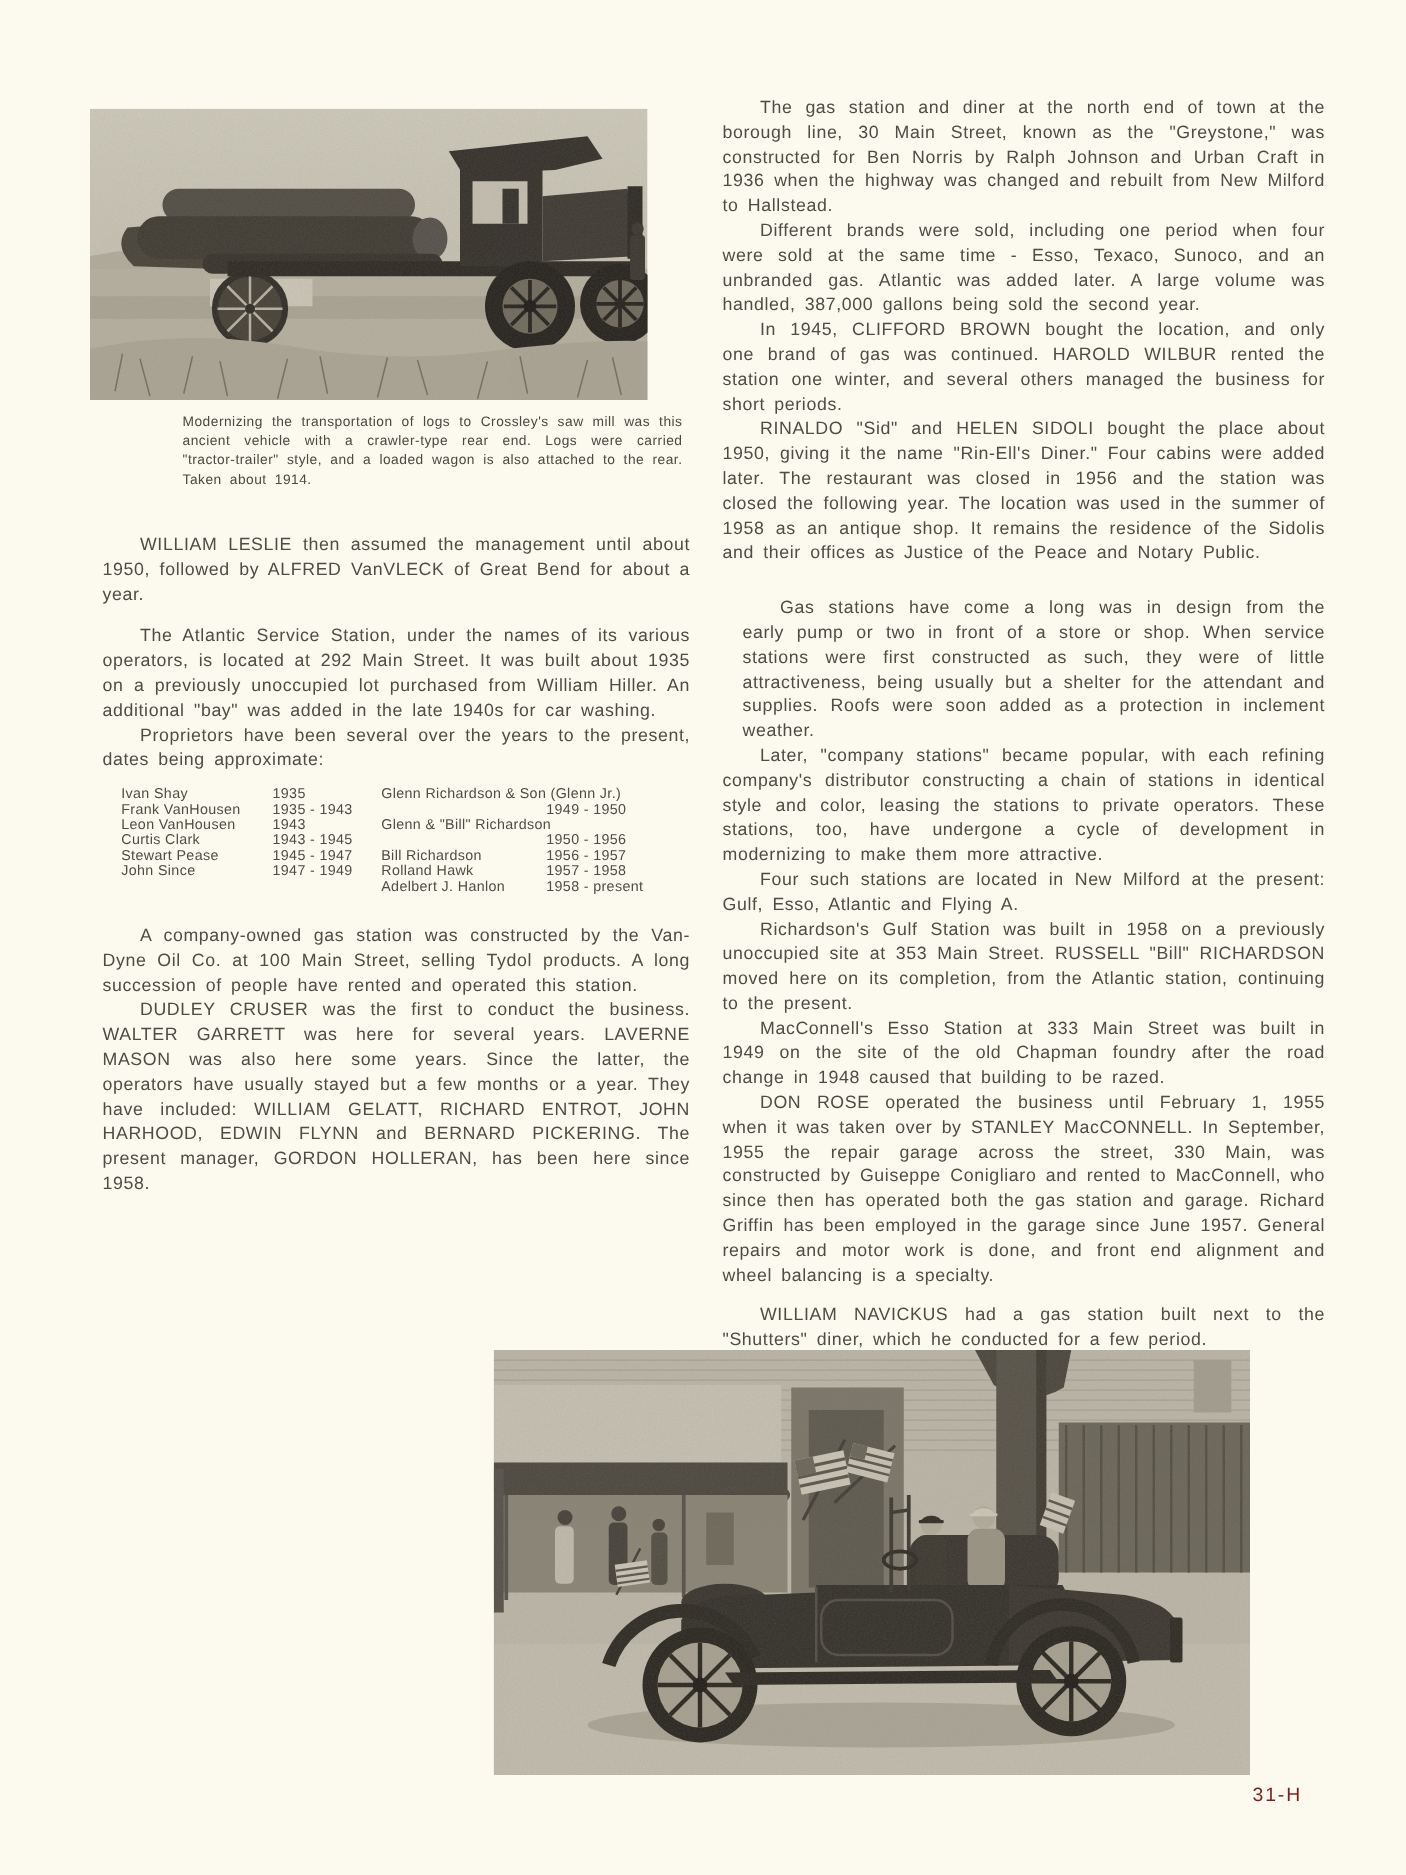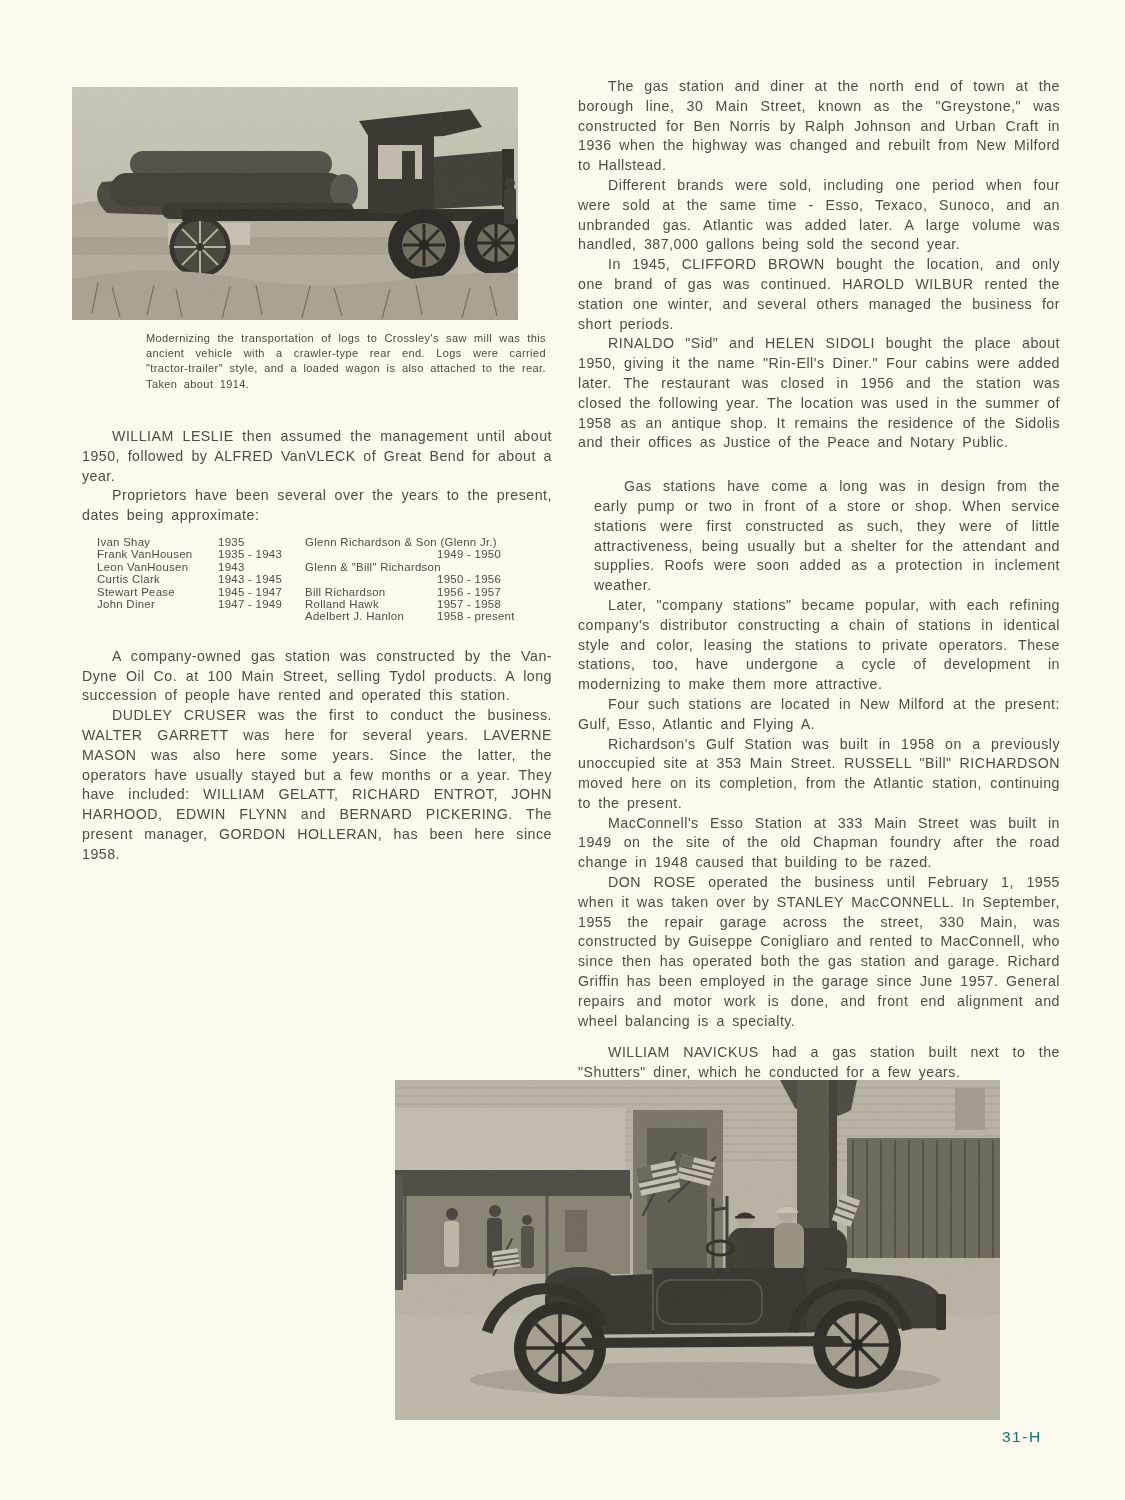--- a/index.html
+++ b/index.html
@@ -32,21 +32,21 @@
   }
   .op-col-1 { width:223px; padding-left:15px; box-sizing:border-box; }
   .op-col-2 { flex:1; }
   .op-row { white-space:nowrap; }
   .op-col-1 .op-name { display:inline-block; width:121px; }
   .op-col-2 .op-name { display:inline-block; width:132px; }
   .op-name-full { display:block; }
   .op-dates-block { display:block; margin-left:132px; }
   .pagenum {
     position:absolute; left:1002px; top:1428px;
-    font-size:15.5px; letter-spacing:1.5px; color:#0f766e;
+    font-size:15.5px; letter-spacing:1.5px; color:#7f1d1d;
   }
 </style>
 </head>
 <body>
 
 <div id="page">
 
   <div class="photo" style="left:72px; top:87px;">
     <svg viewBox="0 0 446 233" width="446" height="233" role="img">
       <defs>
@@ -124,30 +124,31 @@
           <line x1="425" y1="229" x2="418" y2="199"></line>
       </g>
       <rect width="446" height="233" filter="url(#grain-a)" opacity="0.55"></rect>
     </svg>
   </div>
 
   <p class="caption caption-top">Modernizing the transportation of logs to Crossley's saw mill was this ancient vehicle with a crawler-type rear end. Logs were carried "tractor-trailer" style, and a loaded wagon is also attached to the rear. Taken about 1914.</p>
 
   <div class="col col-left">
     <p class="para">WILLIAM LESLIE then assumed the management until about 1950, followed by ALFRED VanVLECK of Great Bend for about a year.</p>
+    <p class="para gap-md">The Atlantic Service Station, under the names of its various operators, is located at 292 Main Street. It was built about 1935 on a previously unoccupied lot purchased from William Hiller. An additional "bay" was added in the late 1940s for car washing.</p>
     <p class="para">Proprietors have been several over the years to the present, dates being approximate:</p>
 
     <div class="op-table">
       <div class="op-col-1">
         <div class="op-row"><span class="op-name">Ivan Shay</span><span class="op-dates">1935</span></div>
         <div class="op-row"><span class="op-name">Frank VanHousen</span><span class="op-dates">1935 - 1943</span></div>
         <div class="op-row"><span class="op-name">Leon VanHousen</span><span class="op-dates">1943</span></div>
         <div class="op-row"><span class="op-name">Curtis Clark</span><span class="op-dates">1943 - 1945</span></div>
         <div class="op-row"><span class="op-name">Stewart Pease</span><span class="op-dates">1945 - 1947</span></div>
-        <div class="op-row"><span class="op-name">John Diner</span><span class="op-dates">1947 - 1949</span></div>
+        <div class="op-row"><span class="op-name">John Since</span><span class="op-dates">1947 - 1949</span></div>
       </div>
       <div class="op-col-2">
         <div class="op-row">
             <span class="op-name-full">Glenn Richardson &amp; Son (Glenn Jr.)</span>
             <span class="op-dates-block">1949 - 1950</span>
           </div>
         <div class="op-row">
             <span class="op-name-full">Glenn &amp; "Bill" Richardson</span>
             <span class="op-dates-block">1950 - 1956</span>
           </div>
@@ -165,21 +166,21 @@
     <p class="para">The gas station and diner at the north end of town at the borough line, 30 Main Street, known as the "Greystone," was constructed for Ben Norris by Ralph Johnson and Urban Craft in 1936 when the highway was changed and rebuilt from New Milford to Hallstead.</p>
     <p class="para">Different brands were sold, including one period when four were sold at the same time - Esso, Texaco, Sunoco, and an unbranded gas. Atlantic was added later. A large volume was handled, 387,000 gallons being sold the second year.</p>
     <p class="para">In 1945, CLIFFORD BROWN bought the location, and only one brand of gas was continued. HAROLD WILBUR rented the station one winter, and several others managed the business for short periods.</p>
     <p class="para">RINALDO "Sid" and HELEN SIDOLI bought the place about 1950, giving it the name "Rin-Ell's Diner." Four cabins were added later. The restaurant was closed in 1956 and the station was closed the following year. The location was used in the summer of 1958 as an antique shop. It remains the residence of the Sidolis and their offices as Justice of the Peace and Notary Public.</p>
     <p class="para gap-lg">Gas stations have come a long was in design from the early pump or two in front of a store or shop. When service stations were first constructed as such, they were of little attractiveness, being usually but a shelter for the attendant and supplies. Roofs were soon added as a protection in inclement weather.</p>
     <p class="para">Later, "company stations" became popular, with each refining company's distributor constructing a chain of stations in identical style and color, leasing the stations to private operators. These stations, too, have undergone a cycle of development in modernizing to make them more attractive.</p>
     <p class="para">Four such stations are located in New Milford at the present: Gulf, Esso, Atlantic and Flying A.</p>
     <p class="para">Richardson's Gulf Station was built in 1958 on a previously unoccupied site at 353 Main Street. RUSSELL "Bill" RICHARDSON moved here on its completion, from the Atlantic station, continuing to the present.</p>
     <p class="para">MacConnell's Esso Station at 333 Main Street was built in 1949 on the site of the old Chapman foundry after the road change in 1948 caused that building to be razed.</p>
     <p class="para">DON ROSE operated the business until February 1, 1955 when it was taken over by STANLEY MacCONNELL. In September, 1955 the repair garage across the street, 330 Main, was constructed by Guiseppe Conigliaro and rented to MacConnell, who since then has operated both the gas station and garage. Richard Griffin has been employed in the garage since June 1957. General repairs and motor work is done, and front end alignment and wheel balancing is a specialty.</p>
-    <p class="para gap-sm">WILLIAM NAVICKUS had a gas station built next to the "Shutters" diner, which he conducted for a few years.</p>
+    <p class="para gap-sm">WILLIAM NAVICKUS had a gas station built next to the "Shutters" diner, which he conducted for a few period.</p>
   </div>
 
   <div class="photo" style="left:395px; top:1080px;">
     <svg viewBox="0 0 605 340" width="605" height="340" role="img">
       <defs>
         <filter id="grain-b" x="0" y="0" width="100%" height="100%">
           <feTurbulence type="fractalNoise" baseFrequency="0.8" numOctaves="2" stitchTiles="stitch"></feTurbulence>
           <feColorMatrix type="matrix" values="0 0 0 0 0.27  0 0 0 0 0.26  0 0 0 0 0.23  0 0 0 0.4 0"></feColorMatrix>
         </filter>
       </defs>

